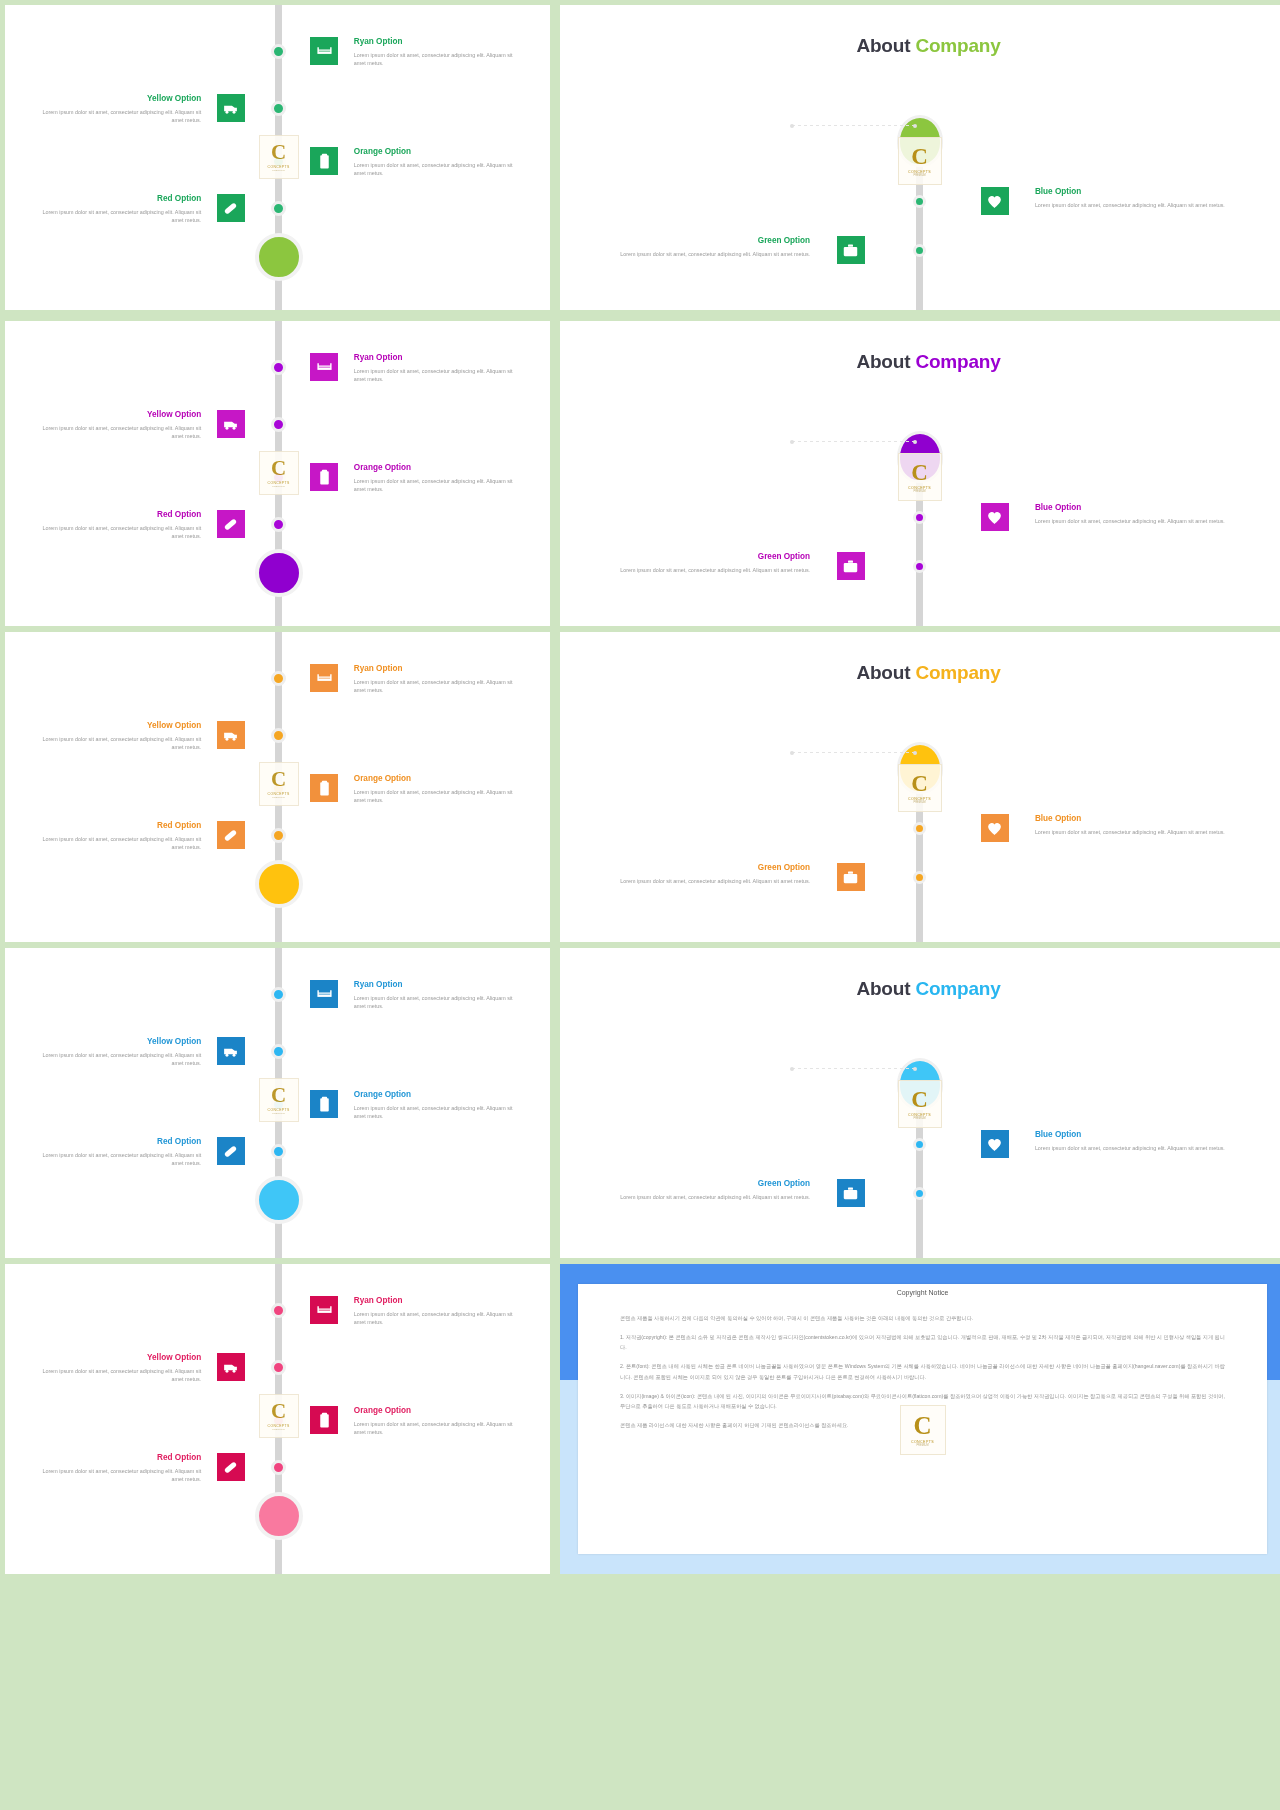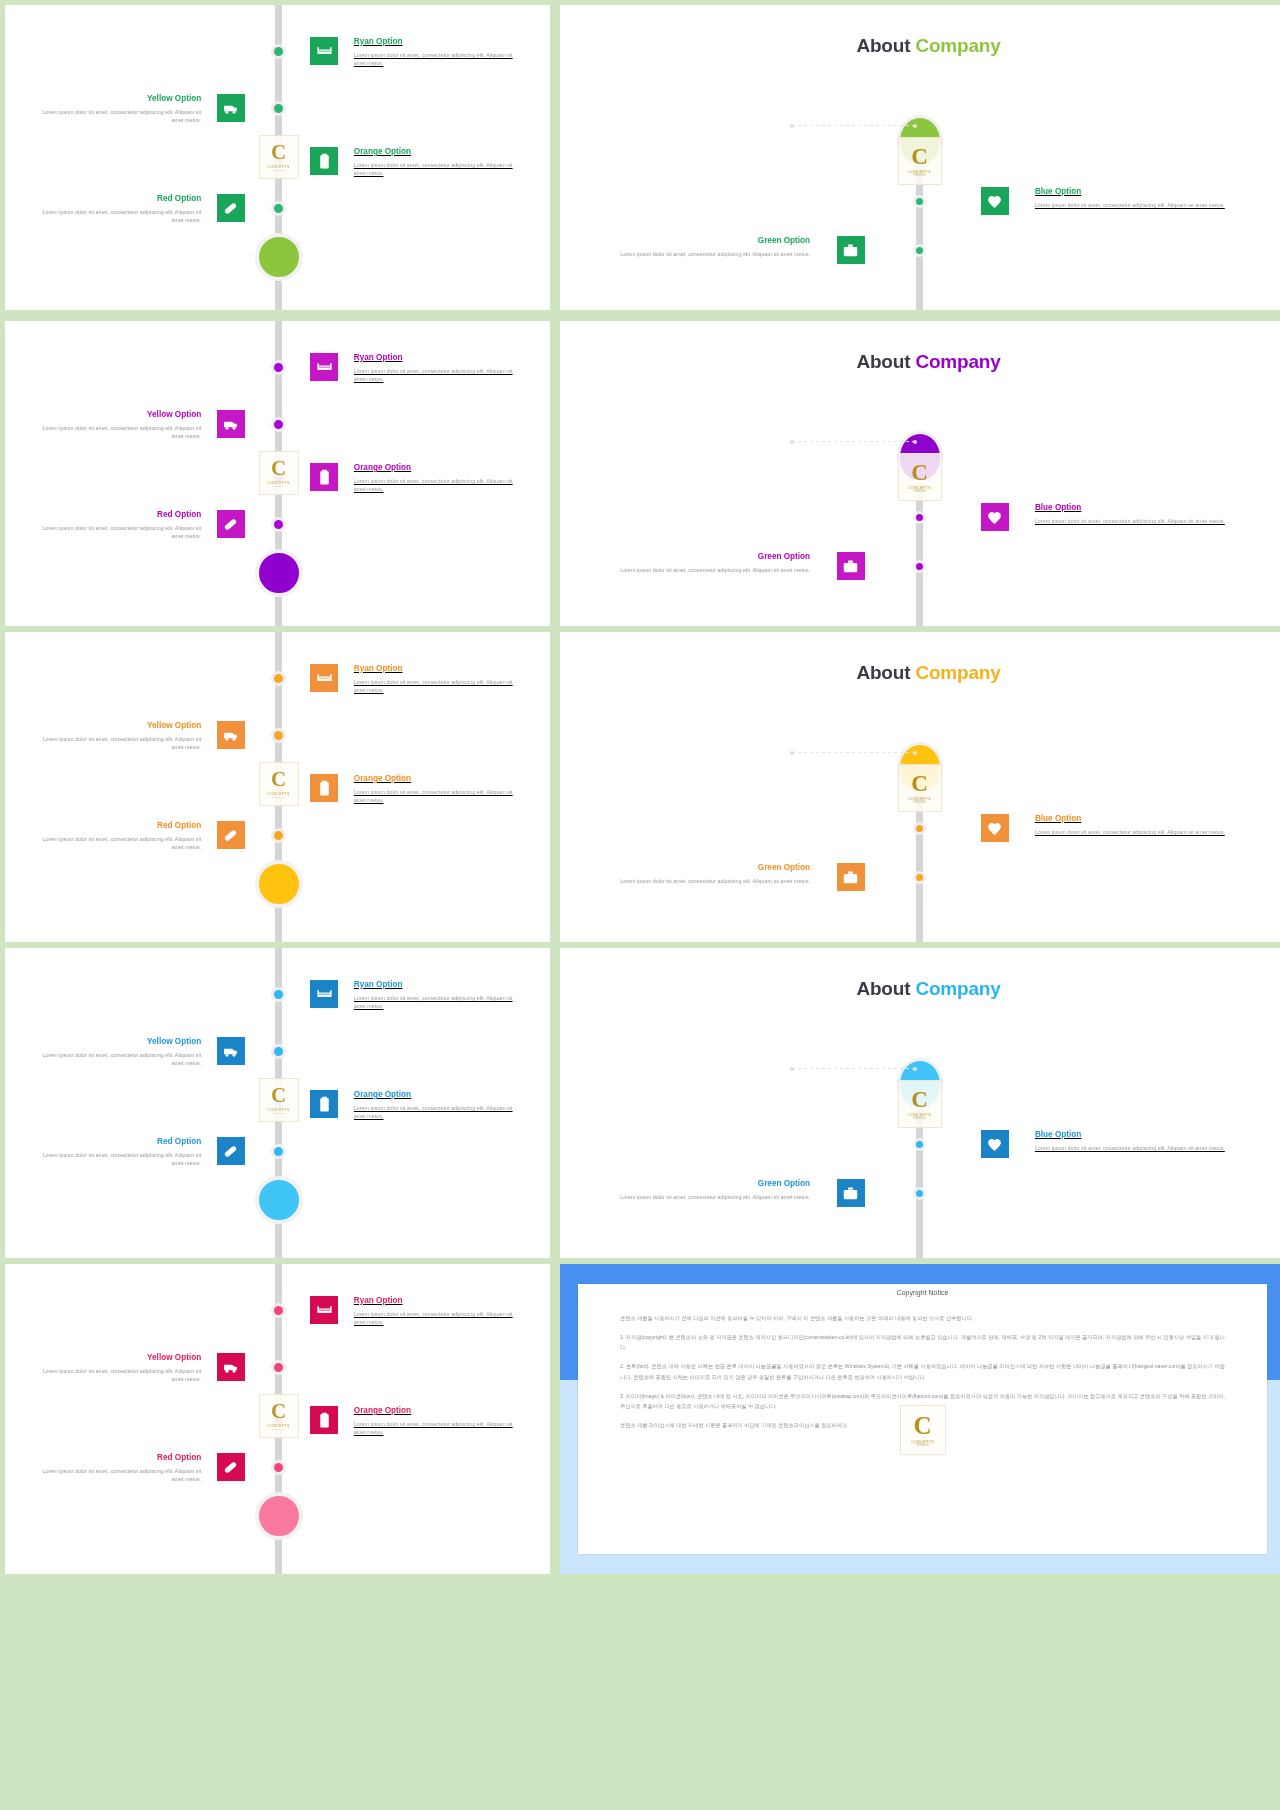--- a/index.html
+++ b/index.html
@@ -87,21 +87,21 @@
     font-size: 8.2px;
     font-weight: bold;
     line-height: 1.3;
     margin-bottom: 3px;
   }
   .itm .bdy {
     font-size: 5.4px;
     line-height: 1.62;
     color: #9a9a9a;
   }
-  .itm.right { text-align: left; text-decoration: underline; }
+  .itm.right { text-align: left; }
   .itm.left  { text-align: right; }
 
   .sq {
     position: absolute;
     width: 28px; height: 28px;
     display: flex; align-items: center; justify-content: center;
   }
   .sq svg { width: 17px; height: 17px; fill: #fff; }
 
   

